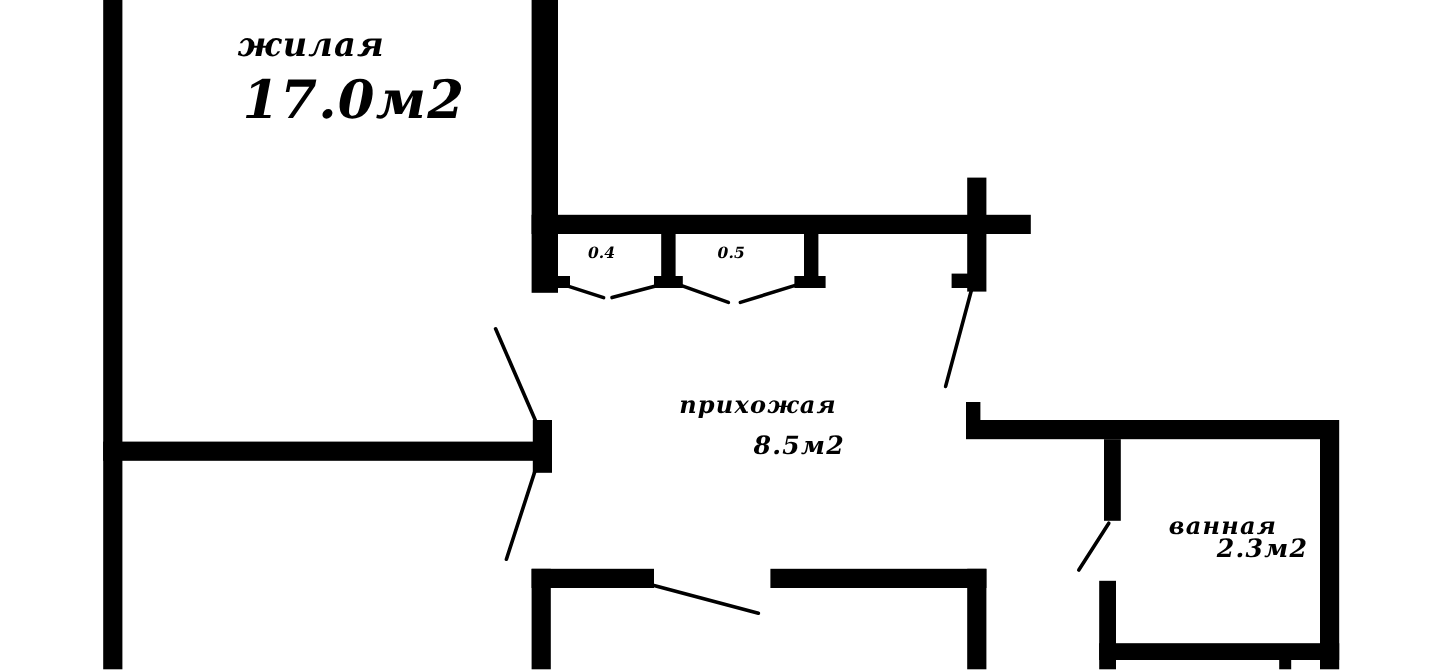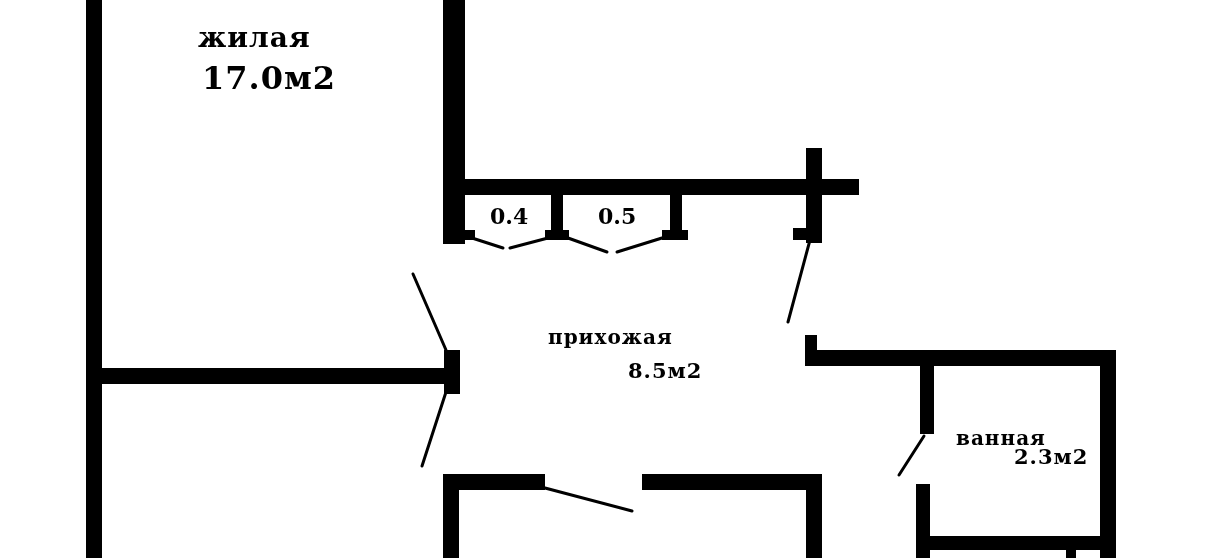--- a/index.html
+++ b/index.html
@@ -1,30 +1,31 @@
 <!DOCTYPE html>
 <html><head>
   <meta charset="utf-8">
   <style>
     html, body { margin: 0; padding: 0; background: #ffffff; }
     body { width: 1206px; height: 558px; overflow: hidden; position: relative; }
     #plan { position: absolute; left: 0; top: 0; width: 1206px; height: 558px; }
     .lbl {
       position: absolute;
       font-family: "DejaVu Serif", serif;
+      font-style: italic;
       font-weight: bold;
       color: #000;
       white-space: nowrap;
       line-height: 1;
     }
     .room-name-lg { font-size: 28px; letter-spacing: 1px; }
-    .room-area-lg { font-size: 32px; letter-spacing: 1px; }
-    .room-name { font-size: 20px; letter-spacing: 1px; }
+    .room-area-lg { font-size: 44px; letter-spacing: 1px; }
+    .room-name { font-size: 20px; letter-spacing: 1px; margin-left: 18px; }
     .room-area { font-size: 21px; letter-spacing: 1px; margin-left: 48px; }
-    .closet { font-size: 22px; }
+    .closet { font-size: 13px; }
   </style>
 </head>
 <body>
 
 <svg id="plan" viewBox="0 0 1206 558" xmlns="http://www.w3.org/2000/svg">
   <g fill="#000">
 
     <rect x="86" y="0" width="16" height="558"></rect>
 
     <rect x="86" y="368" width="364" height="16"></rect>

